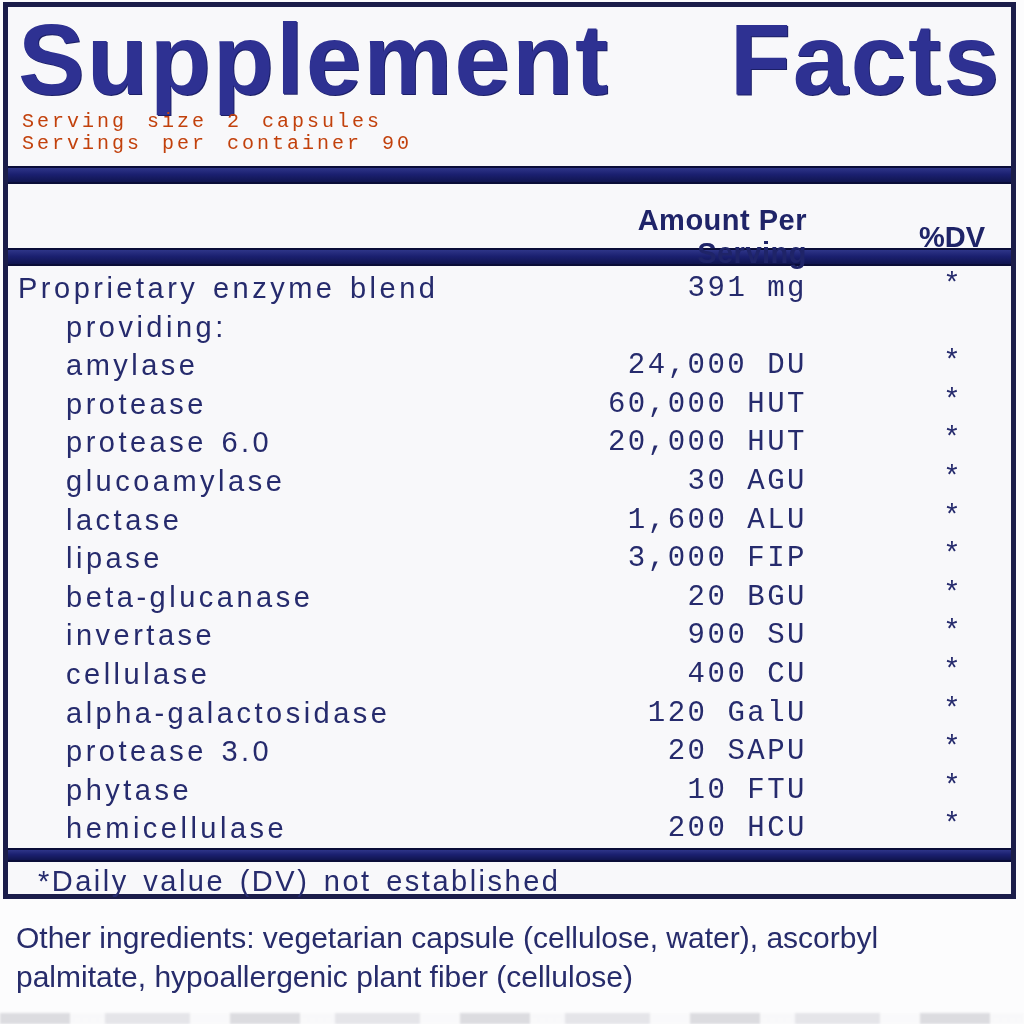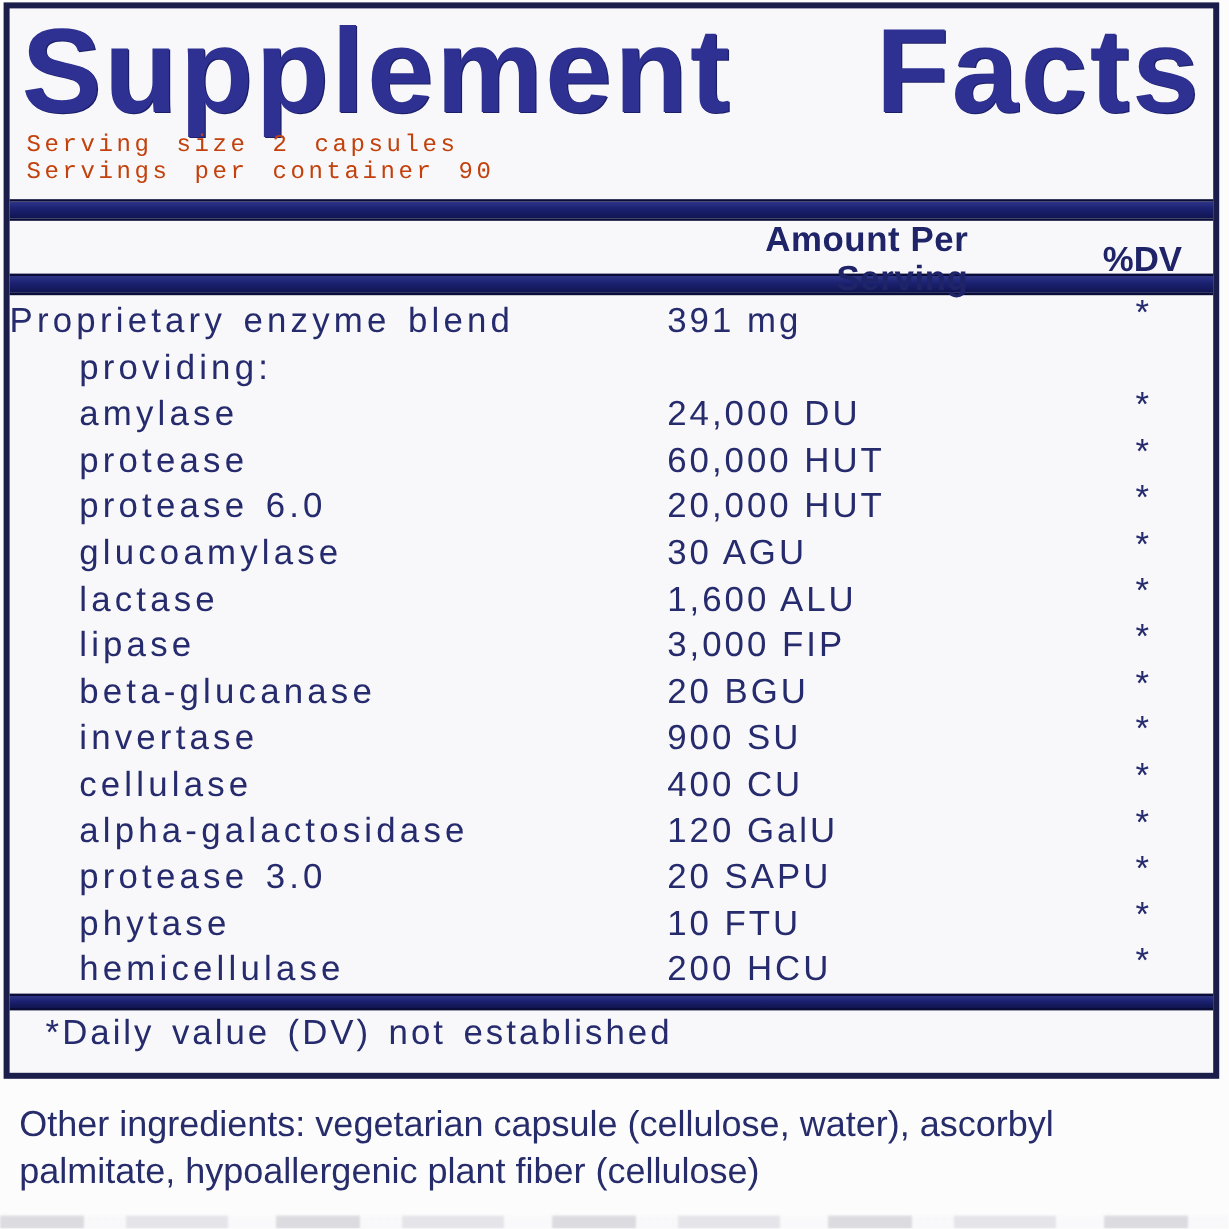--- a/index.html
+++ b/index.html
@@ -42,36 +42,36 @@
     box-sizing:border-box;
   }
   .bar-thick{height:18px;margin-top:12px;}
   .bar-thick2{height:18px;}
   .bar-thin{height:14px;}
   .hdr-row,.row{
     display:grid;
     grid-template-columns:1fr 337px 118px;
     align-items:center;
   }
-  .hdr-row{height:44px;}
+  .hdr-row{height:44px;margin-top:20px;}
   .hdr-amount{
     text-align:right;padding-right:86px;
     font-weight:bold;font-size:29px;letter-spacing:0.5px;
     color:#1f2468;
   }
   .hdr-dv{
     text-align:center;
     font-weight:bold;font-size:29px;
     color:#1f2468;
   }
   .rows{margin-top:3px;}
   .row{height:38.6px;font-size:29px;}
-  .c-name{letter-spacing:3.5px;word-spacing:3px;white-space:nowrap;}
+  .c-name{padding-left:10px;letter-spacing:3.5px;word-spacing:3px;white-space:nowrap;}
   .row.indent .c-name{padding-left:58px;}
-  .c-amount{text-align:left;padding-right:86px;letter-spacing:2.5px;white-space:nowrap;}
+  .c-amount{text-align:right;padding-right:86px;letter-spacing:2.5px;white-space:nowrap;font-family:Liberation Mono, monospace;}
   .c-dv{text-align:center;font-size:29px;transform:translateY(-7px);}
   .footnote{
     margin-top:3px;
     padding-left:30px;
     font-size:29px;letter-spacing:2.5px;word-spacing:4px;
     color:#262b6d;
   }
   .other-ingredients{
     position:absolute;left:16px;top:918px;width:980px;
     font-size:30px;line-height:1.30;

